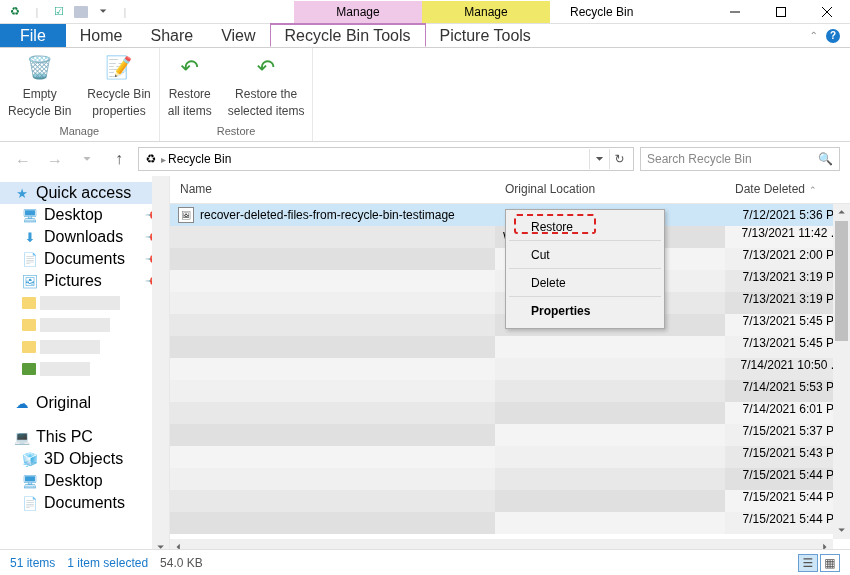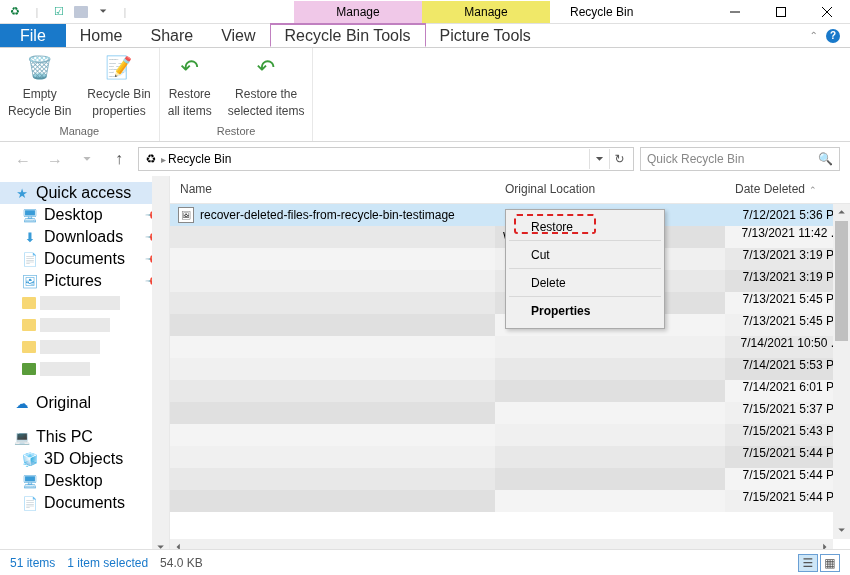--- a/index.html
+++ b/index.html
@@ -199,21 +199,21 @@
   <div class="address-box">
     <span class="address-icon">♻</span>
     <span style="color:#888;font-size:10px">▸</span>
     <span class="address-text">Recycle Bin</span>
     <div class="address-refresh">
       <div class="mini-btn" style="font-size:10px">⏷</div>
       <div class="mini-btn">↻</div>
     </div>
   </div>
   <div class="search-box">
-    <span>Quick Recycle Bin</span>
+    <span>Search Recycle Bin</span>
     <span class="search-icon">🔍</span>
   </div>
 </div>
 
 <div class="content">
 
   <div class="sidebar">
     <div class="side-item group" style="background:#d8e8f8">
       <span class="side-icon" style="color:#3a9cd8">★</span>
       <span class="side-label">Quick access</span>
@@ -295,20 +295,25 @@
           </div>
           <div class="cell-loc"></div>
           <div class="cell-date">7/12/2021 5:36 P</div>
         </div>
         <div class="blur-row">
           <div class="blur-cell" style="width:325px;background:#e8e8e8"></div>
           <div class="blur-cell" style="width:230px;background:#e0e0e0;display:flex;align-items:center;padding-left:8px">WXWork\1...</div>
           <div class="blur-cell cell-date" style="flex:1;background:#f4f4f4">7/13/2021 11:42 .</div>
         </div>
         <div class="blur-row">
+          <div class="blur-cell" style="width:325px;background:#e0e0e0"></div>
+          <div class="blur-cell" style="width:230px;background:#f4f4f4;display:flex;align-items:center;padding-left:8px"></div>
+          <div class="blur-cell cell-date" style="flex:1;background:#f0f0f0">7/13/2021 2:00 P</div>
+        </div>
+        <div class="blur-row">
           <div class="blur-cell" style="width:325px;background:#f4f4f4"></div>
           <div class="blur-cell" style="width:230px;background:#f0f0f0;display:flex;align-items:center;padding-left:8px"></div>
           <div class="blur-cell cell-date" style="flex:1;background:#e8e8e8">7/13/2021 3:19 P</div>
         </div>
         <div class="blur-row">
           <div class="blur-cell" style="width:325px;background:#f0f0f0"></div>
           <div class="blur-cell" style="width:230px;background:#e8e8e8;display:flex;align-items:center;padding-left:8px"></div>
           <div class="blur-cell cell-date" style="flex:1;background:#e0e0e0">7/13/2021 3:19 P</div>
         </div>
         <div class="blur-row">

